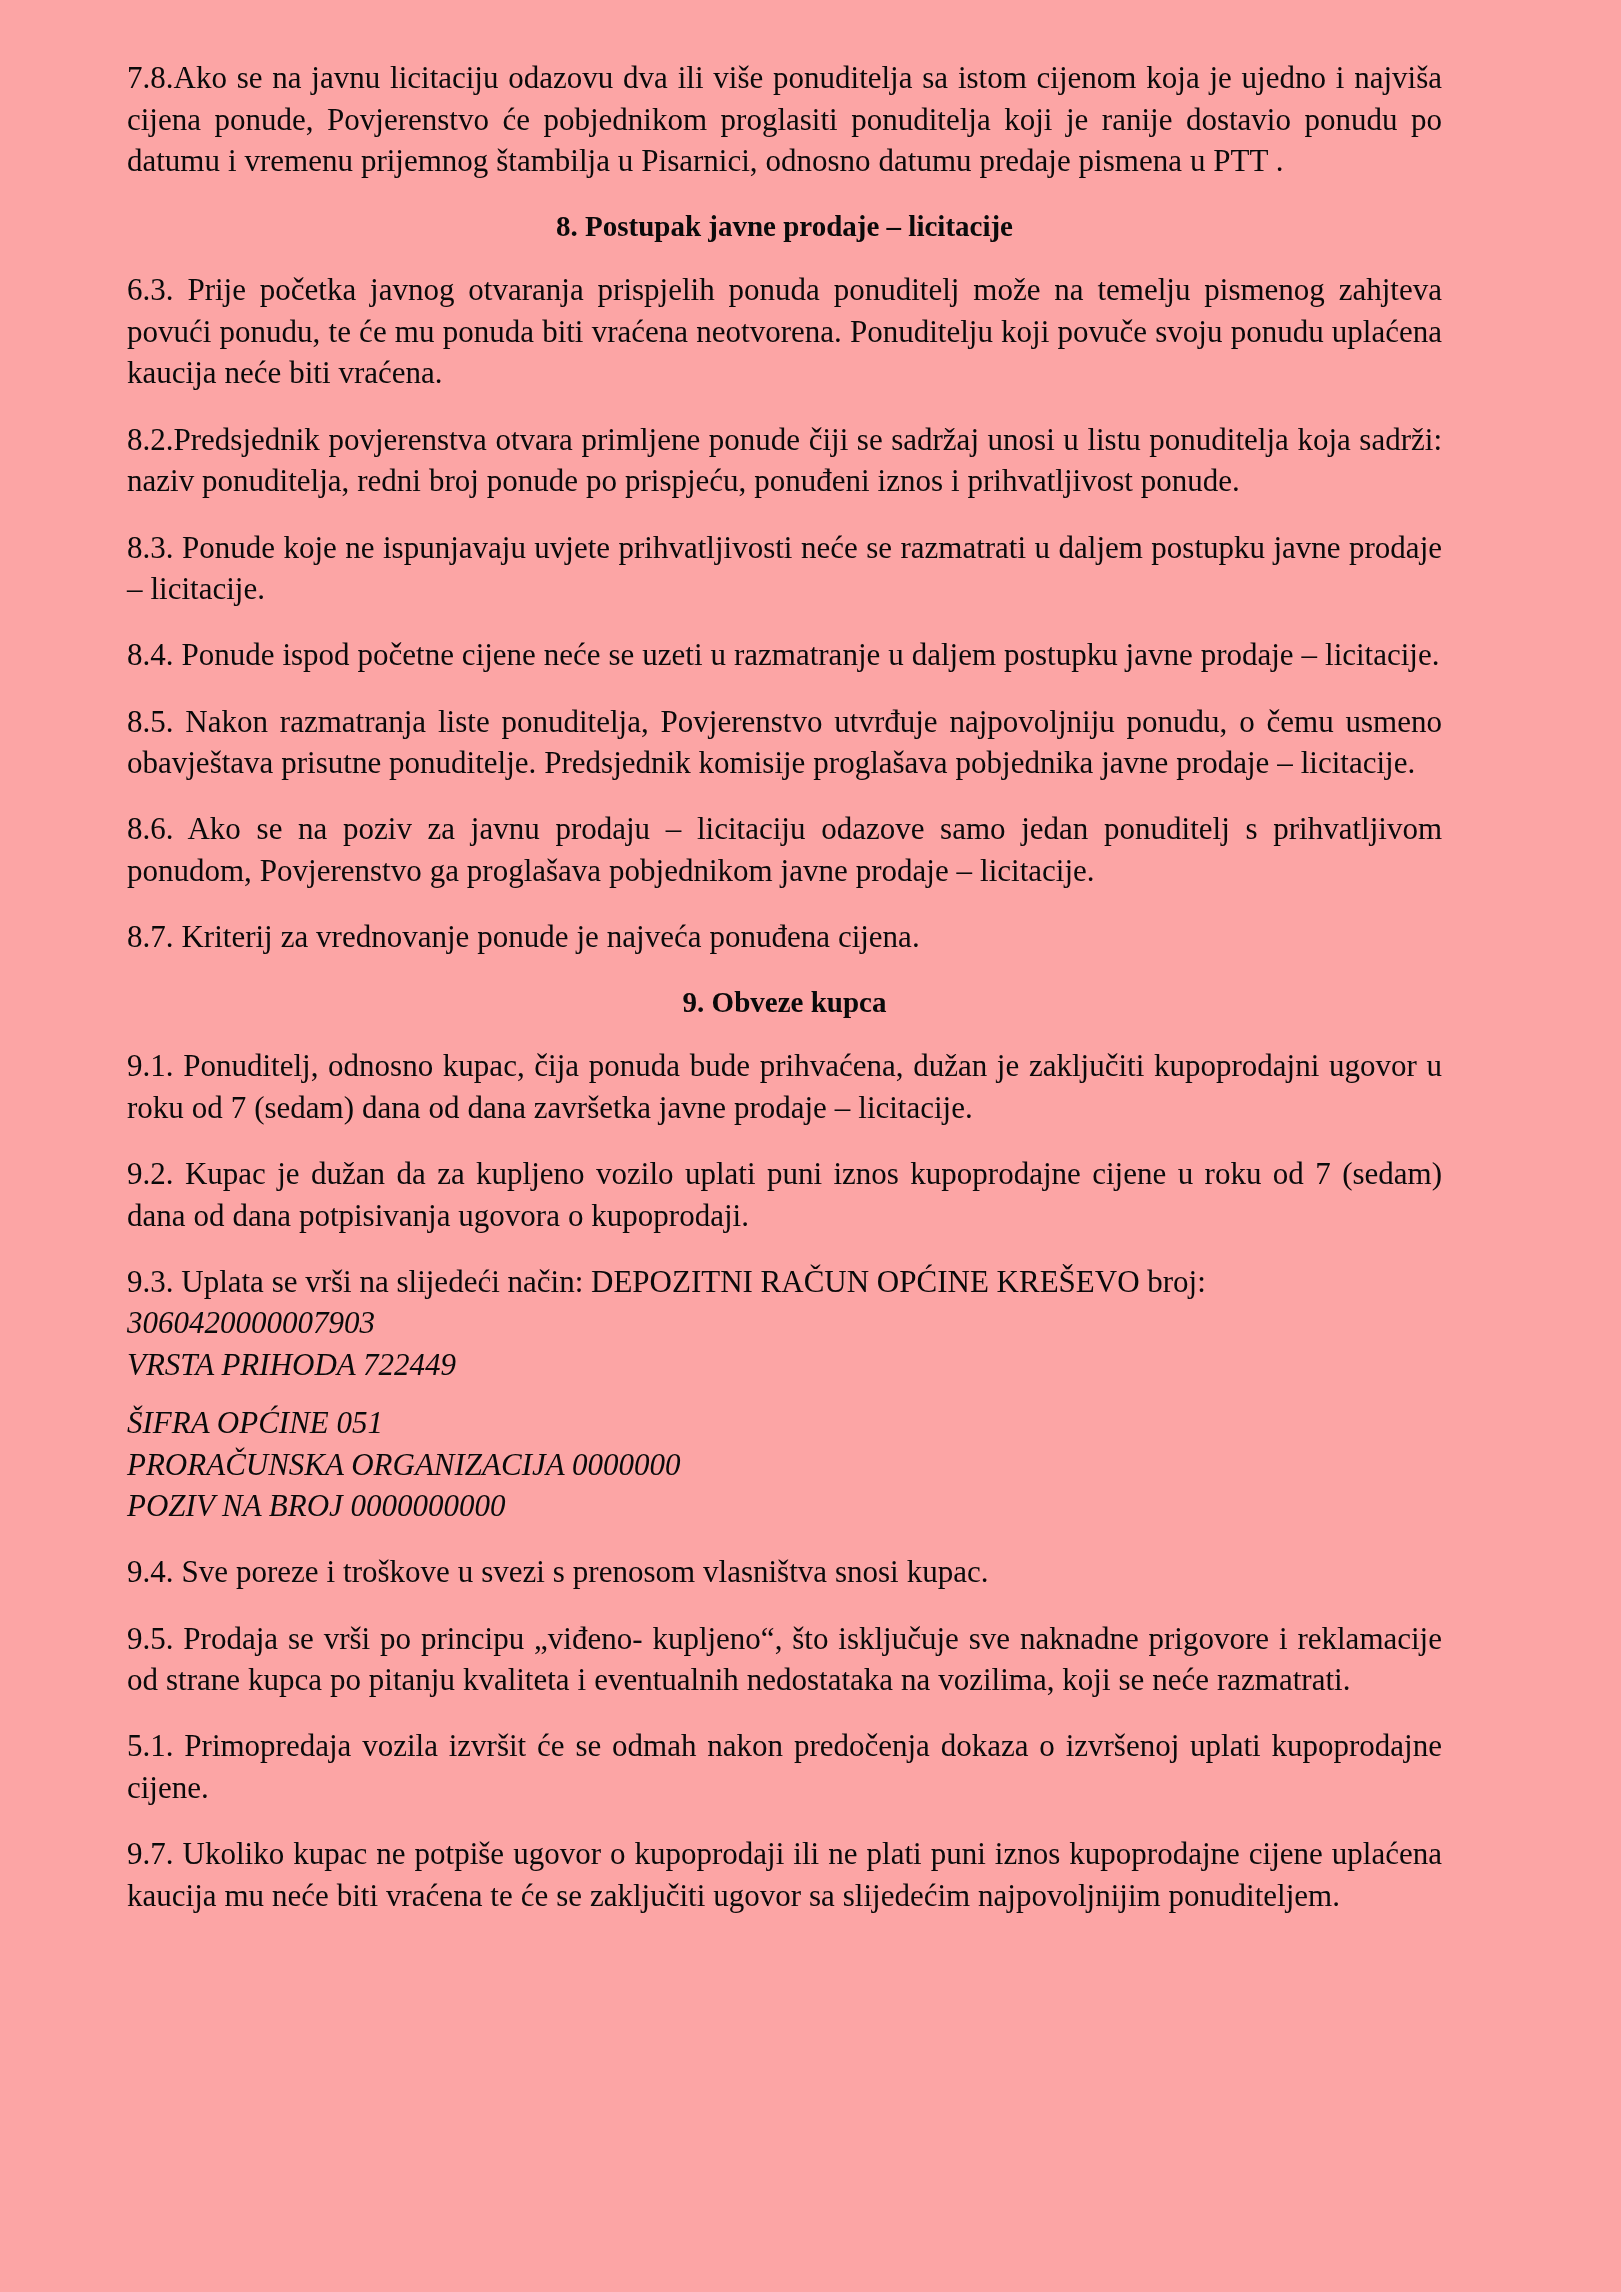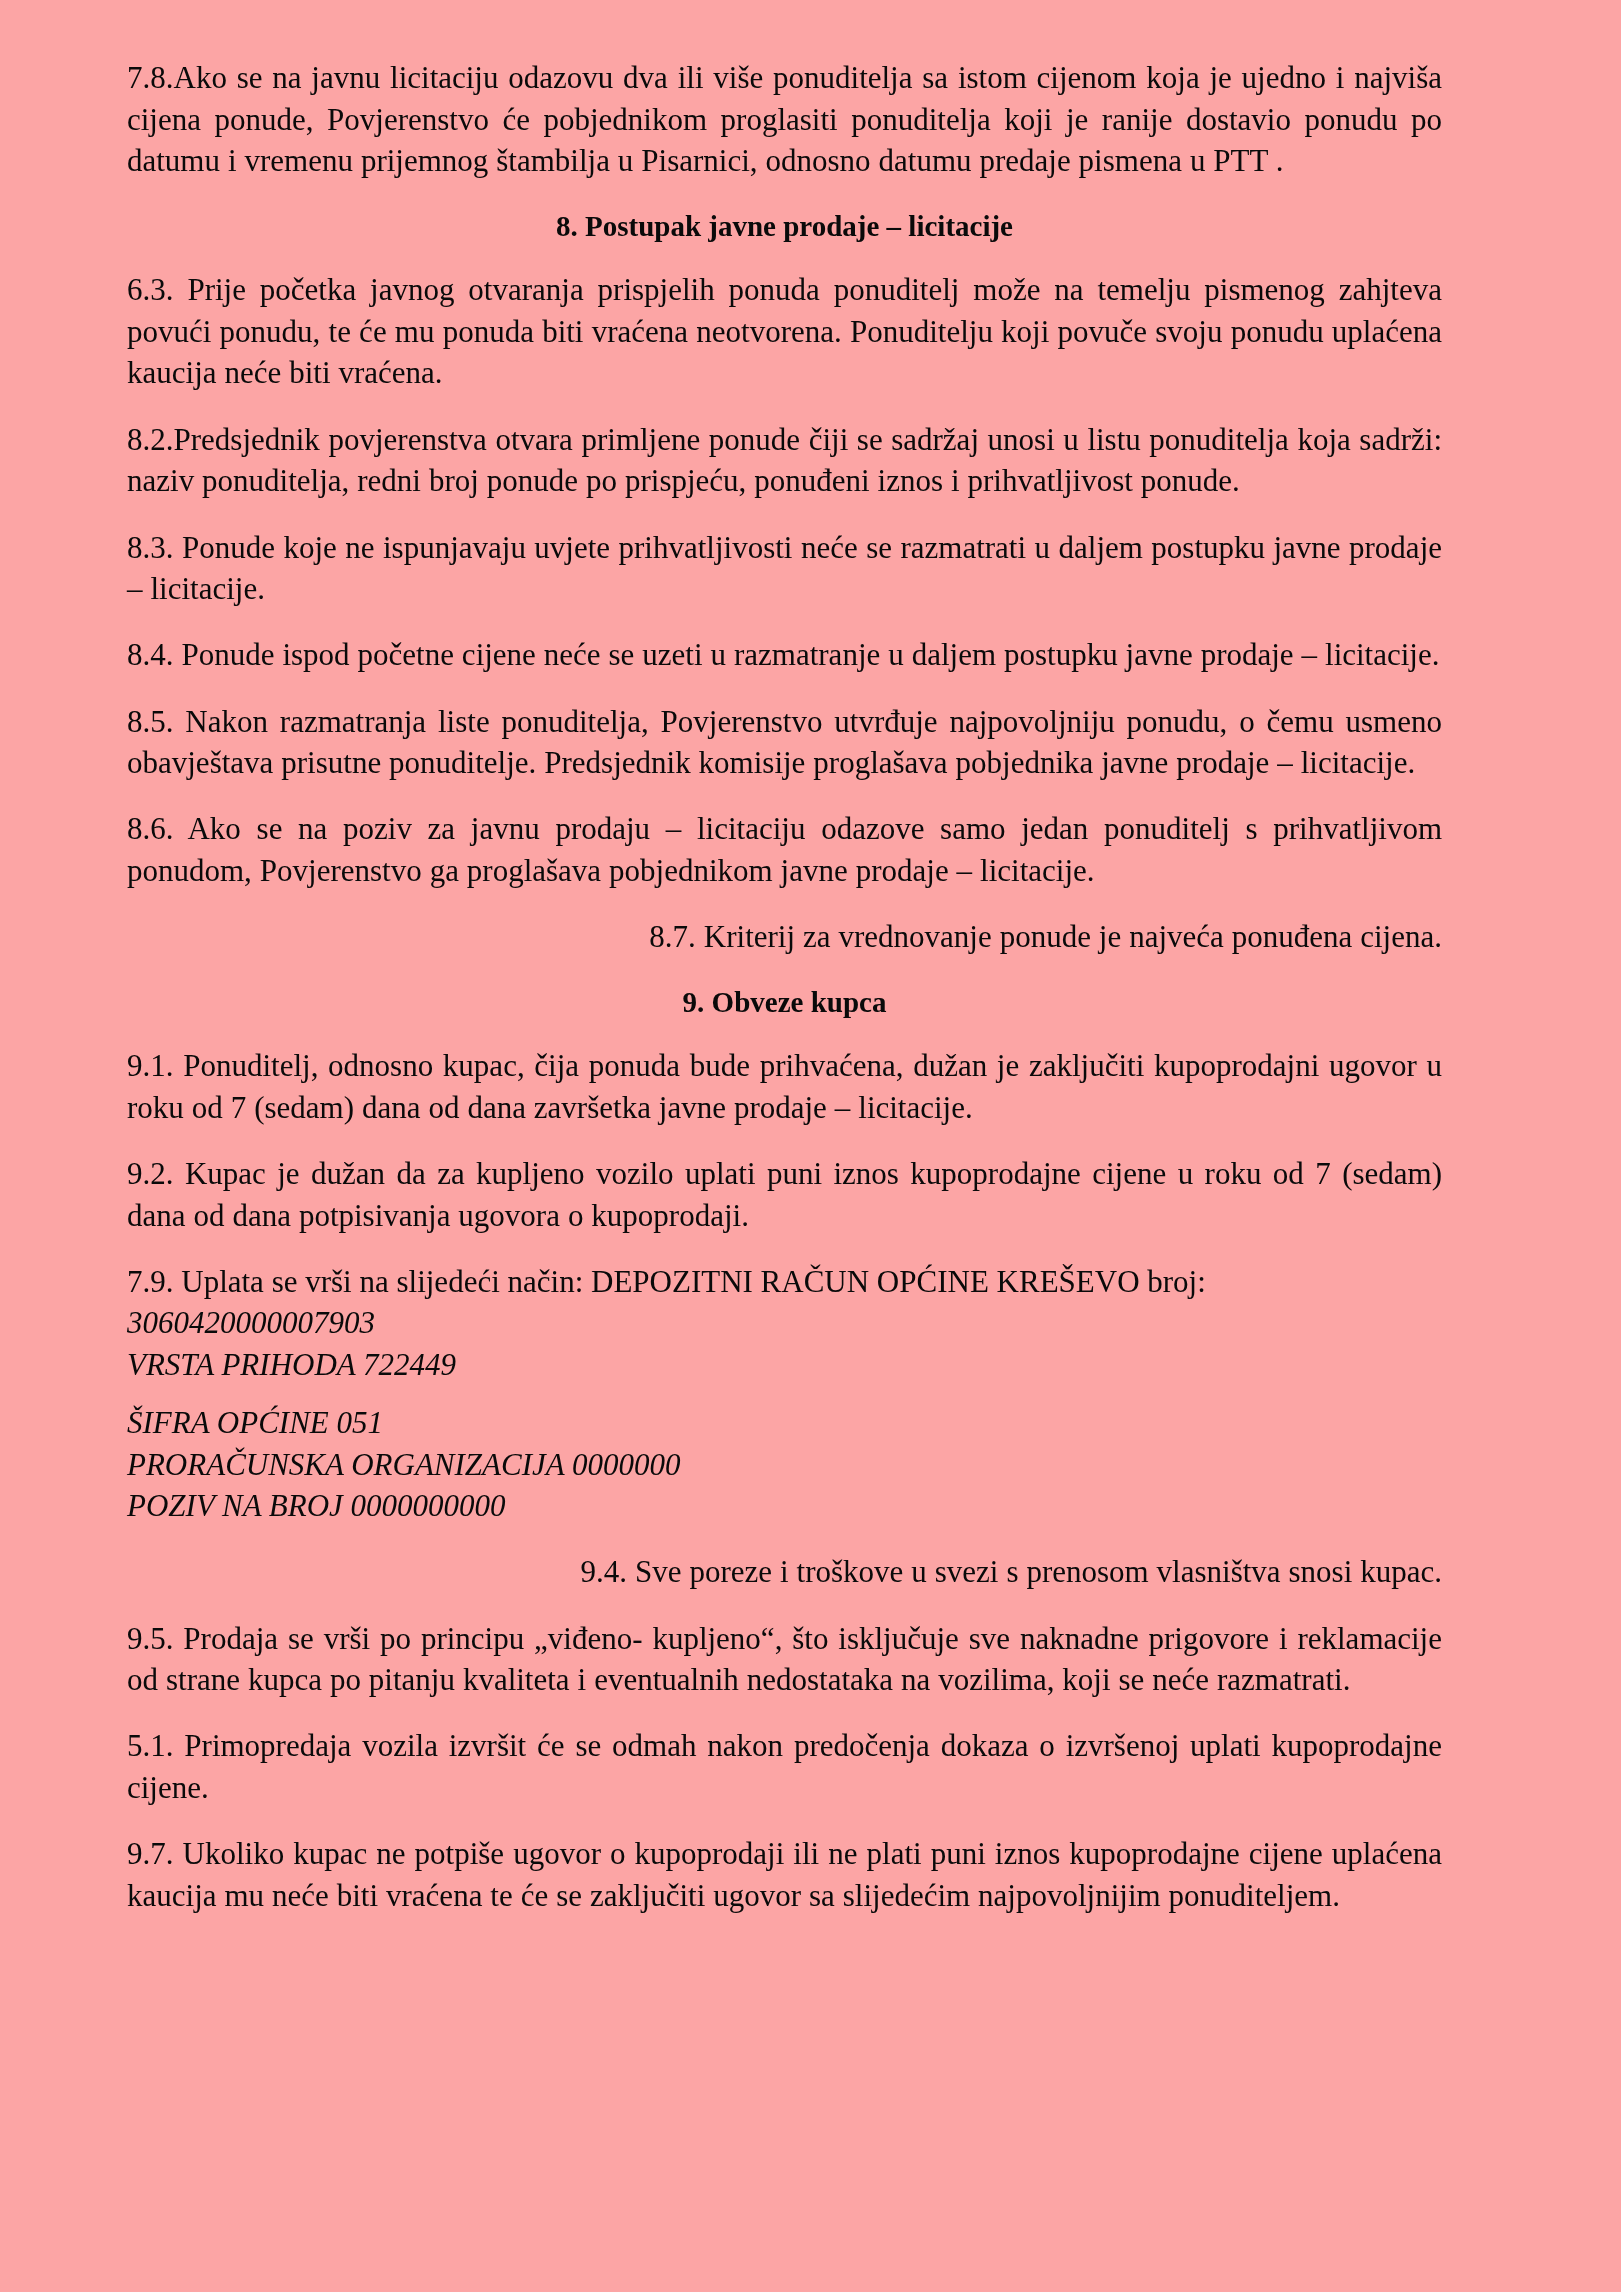--- a/index.html
+++ b/index.html
@@ -30,21 +30,21 @@
   .para {
     font-size: 31px;
     line-height: 1.345;
     text-align: justify;
     text-justify: inter-word;
     margin: 0 0 24.5px 0;
     word-spacing: 0.2px;
     hyphens: none;
   }
   .para.last-left {
-    text-align: right;
+    text-align: left;
   }
   .heading {
     font-size: 29px;
     font-weight: bold;
     line-height: 1.345;
     text-align: center;
     margin: 0 0 23.5px 0;
   }
   .payment-block {
     font-size: 31px;
@@ -85,21 +85,21 @@
 
     <p class="para last-left">8.7. Kriterij za vrednovanje ponude je najveća ponuđena cijena.</p>
 
     <h2 class="heading">9. Obveze kupca</h2>
 
     <p class="para">9.1. Ponuditelj, odnosno kupac, čija ponuda bude prihvaćena, dužan je zaključiti kupoprodajni ugovor u roku od 7 (sedam) dana od dana završetka javne prodaje – licitacije.</p>
 
     <p class="para">9.2. Kupac je dužan da za kupljeno vozilo uplati puni iznos kupoprodajne cijene u roku od 7 (sedam) dana od dana potpisivanja ugovora o kupoprodaji.</p>
 
     <div>
-      <p class="payment-intro">7.9. Uplata se vrši na slijedeći način: DEPOZITNI RAČUN OPĆINE KREŠEVO broj:</p>
+      <p class="payment-intro">9.3. Uplata se vrši na slijedeći način: DEPOZITNI RAČUN OPĆINE KREŠEVO broj:</p>
       <div class="payment-block" style="margin-bottom:0">3060420000007903</div>
       <div class="payment-block" style="margin-bottom:16px">VRSTA PRIHODA 722449</div>
       <div class="payment-block" style="margin-bottom:0">ŠIFRA OPĆINE  051</div>
       <div class="payment-block" style="margin-bottom:0">PRORAČUNSKA ORGANIZACIJA 0000000</div>
       <div class="payment-block" style="margin-bottom:24.5px">POZIV NA BROJ 0000000000</div>
     </div>
 
     <p class="para last-left">9.4. Sve poreze i troškove u svezi s prenosom vlasništva snosi kupac.</p>
 
     <p class="para">9.5. Prodaja se vrši po principu „viđeno- kupljeno“, što isključuje sve naknadne prigovore i reklamacije od strane kupca po pitanju kvaliteta i eventualnih nedostataka na vozilima, koji se neće razmatrati.</p>

